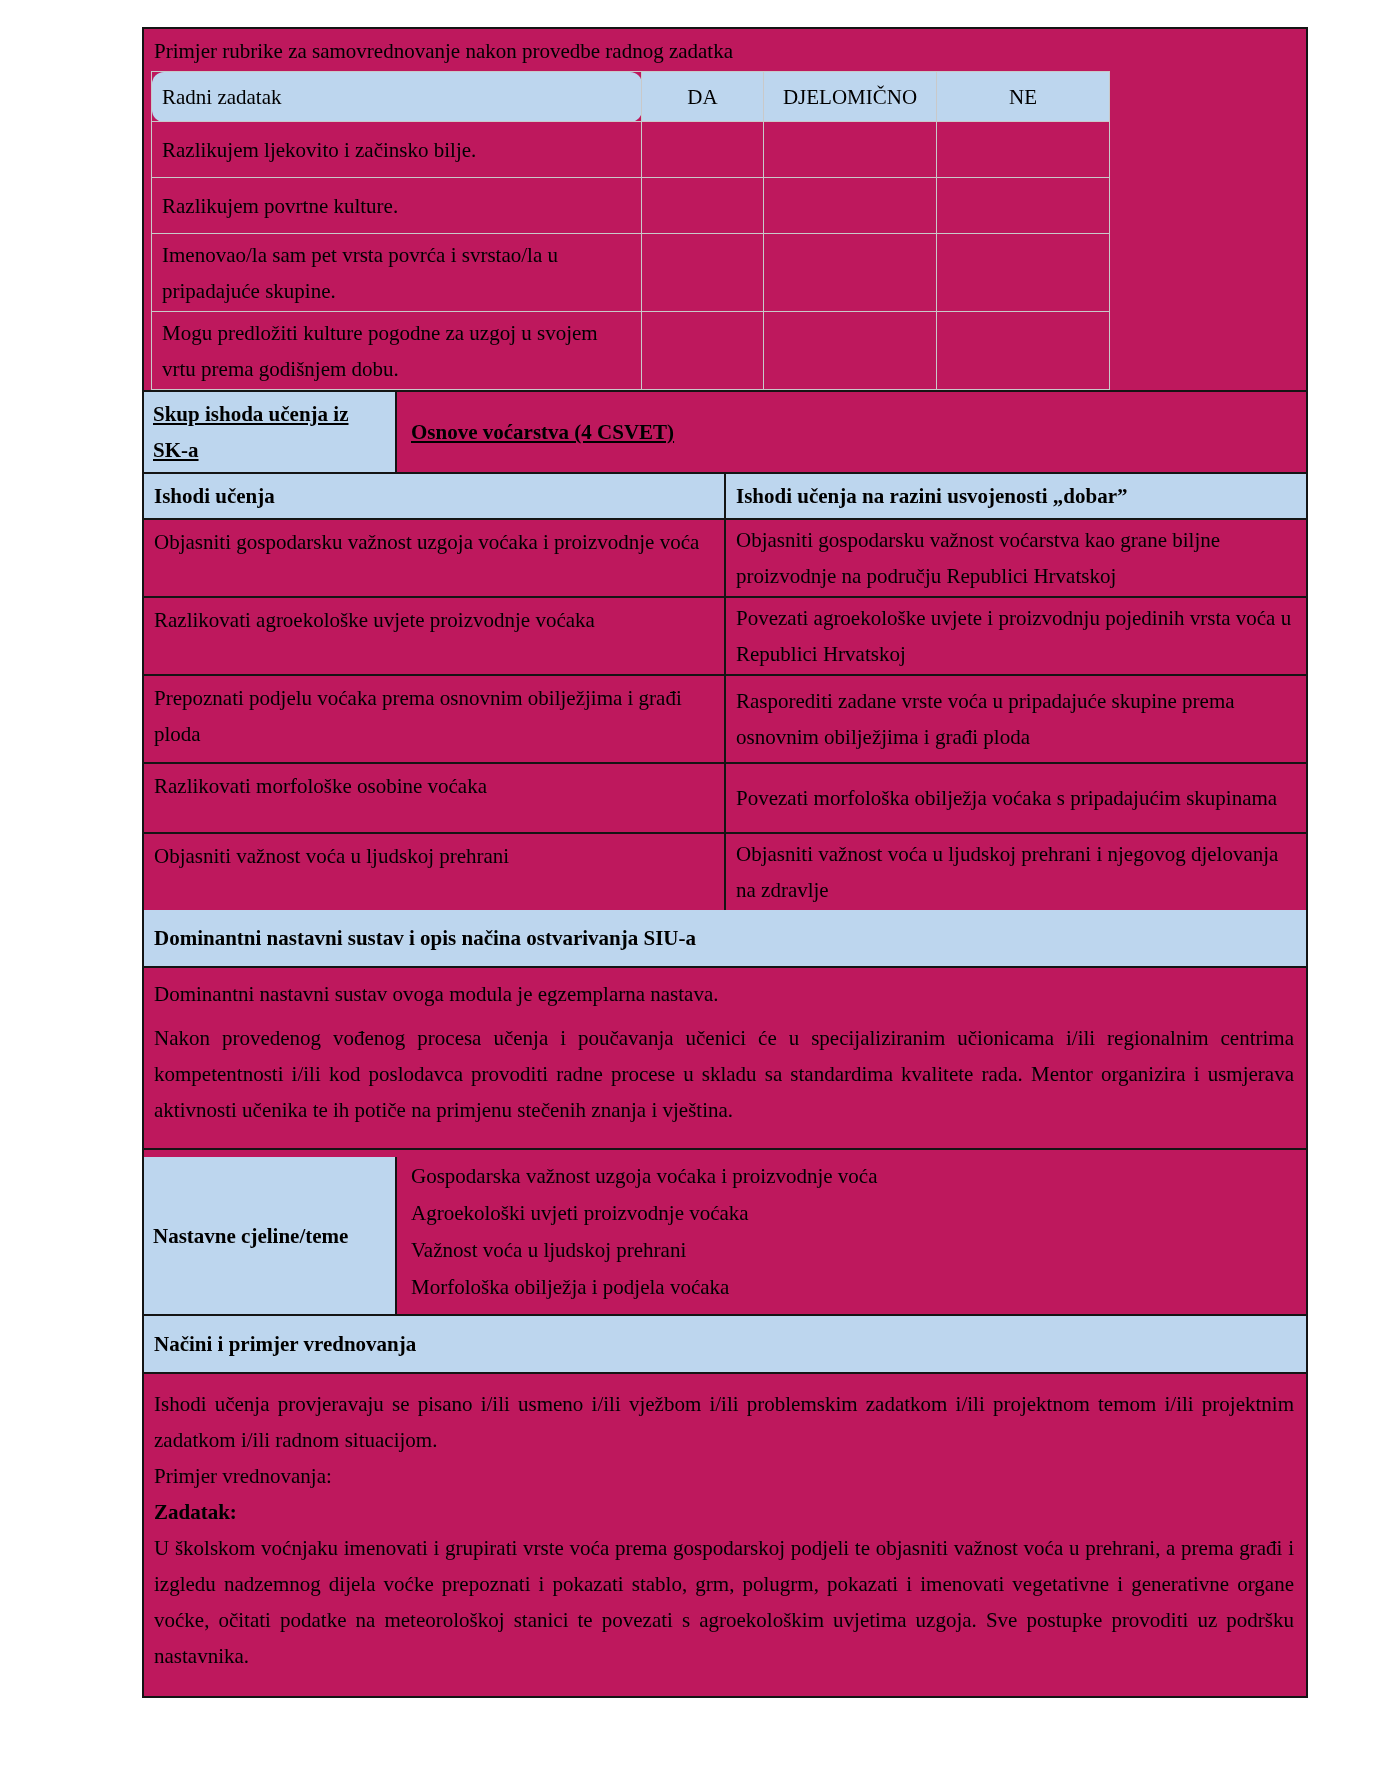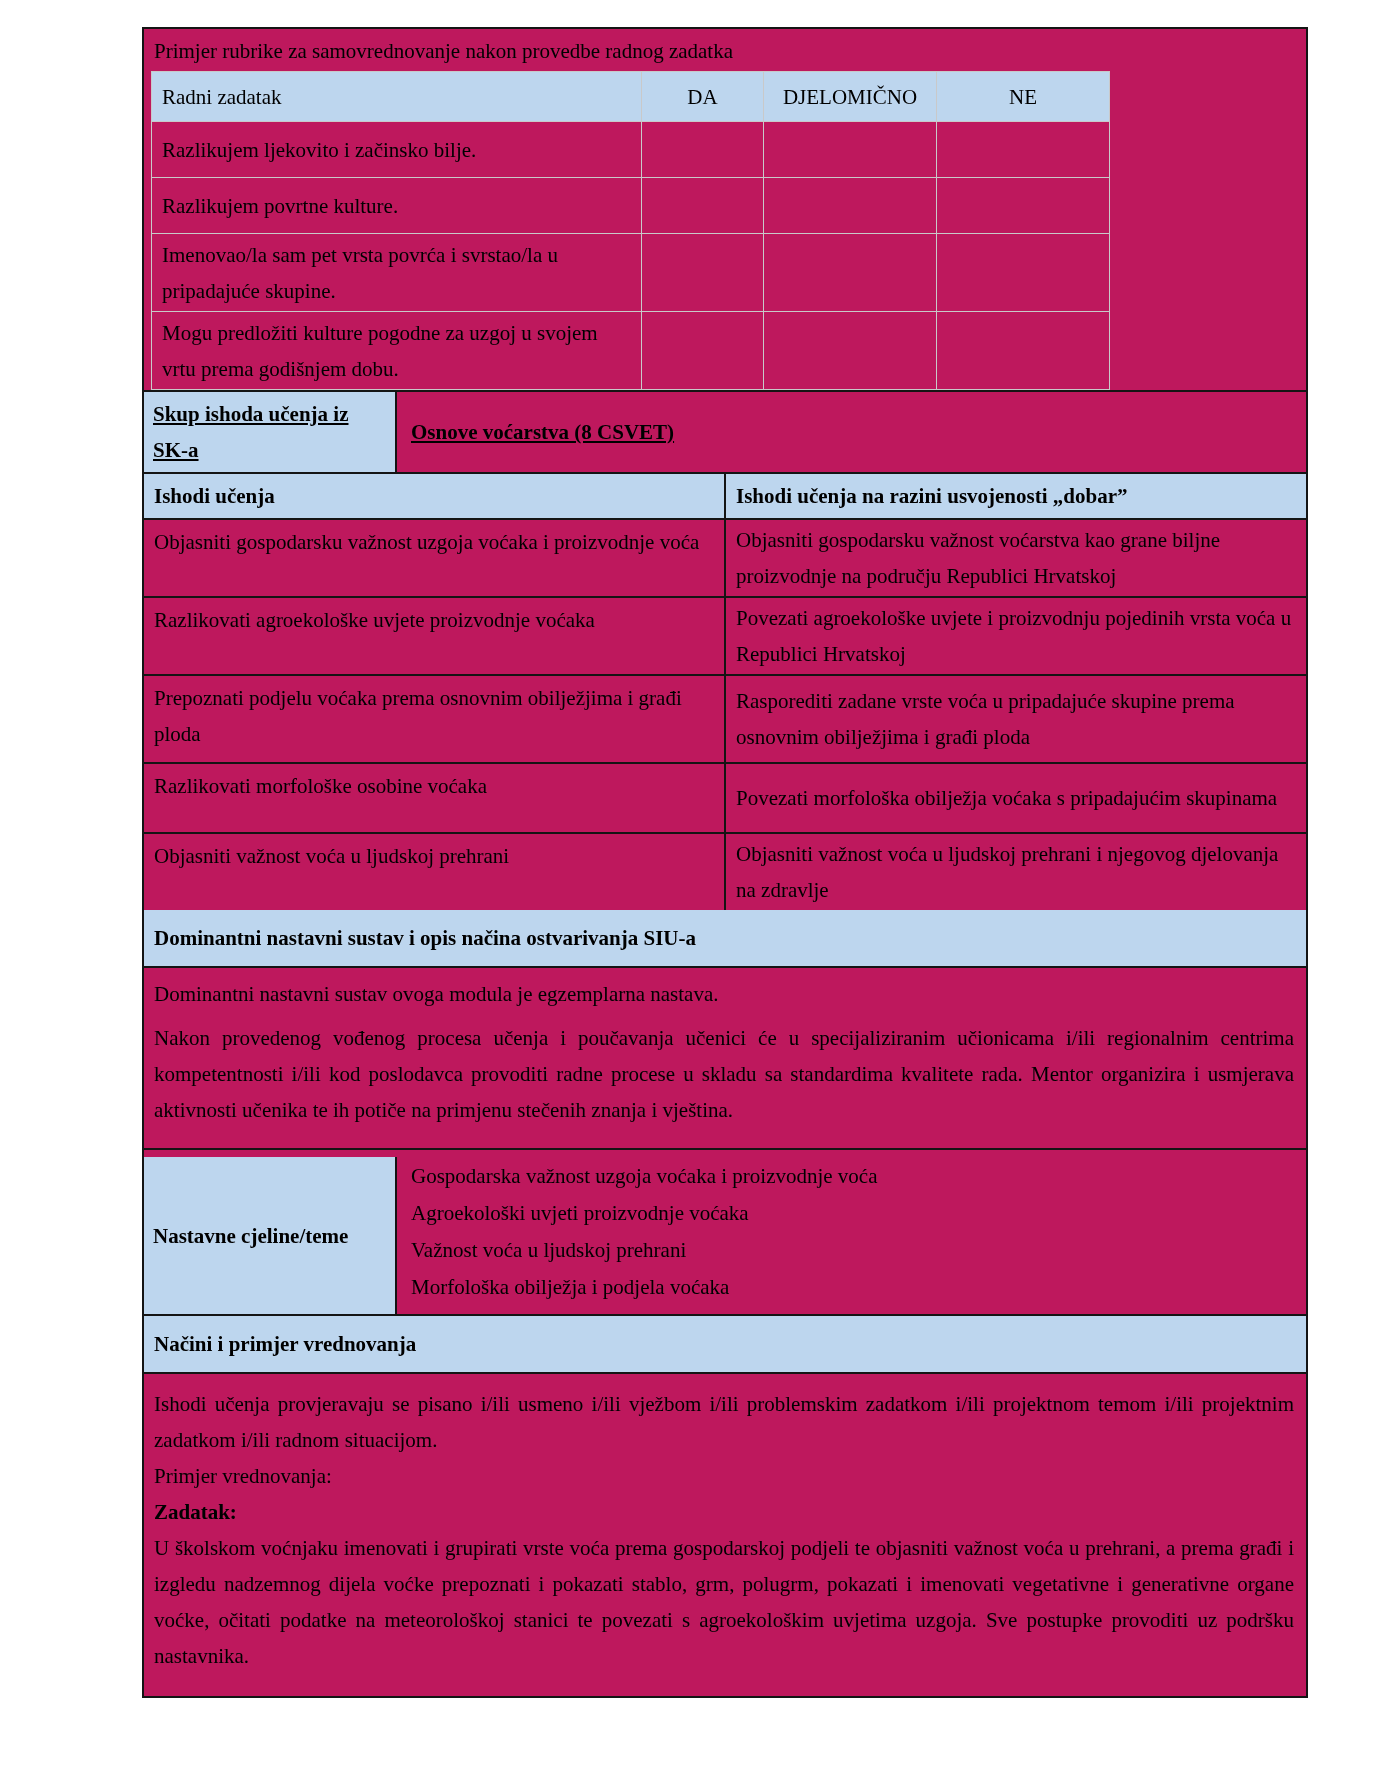--- a/index.html
+++ b/index.html
@@ -21,21 +21,21 @@
   
   table.rubric {
     border-collapse: collapse; table-layout: fixed;
     margin-left: 7px; width: 958px;
   }
   table.rubric th, table.rubric td {
     border: 1px solid #c9c9c9; padding: 2px 10px;
     font-weight: normal; vertical-align: middle;
   }
   table.rubric th { background: #bdd6ee; height: 50px; text-align: center; }
-  table.rubric th.first { text-align: left; }
+  table.rubric th.first { text-align: left; border-radius: 12px; }
   table.rubric col.c1 { width: 490px; }
   table.rubric col.c2 { width: 122px; }
   table.rubric col.c3 { width: 173px; }
   table.rubric col.c4 { width: 173px; }
   table.rubric tr.h1 td { height: 56px; }
   table.rubric tr.h2 td { height: 78px; }
 
   
   .skup-row { display: flex; border-top: 2px solid #141414; text-decoration: underline; }
   .skup-label {
@@ -139,21 +139,21 @@
         <td>Mogu predložiti kulture pogodne za uzgoj u svojem vrtu prema godišnjem dobu.</td>
         <td></td>
         <td></td>
         <td></td>
       </tr>
     </tbody>
   </table>
 
   <div class="skup-row">
     <div class="skup-label">Skup ishoda učenja iz SK-a</div>
-    <div class="skup-value">Osnove voćarstva (8 CSVET)</div>
+    <div class="skup-value">Osnove voćarstva (4 CSVET)</div>
   </div>
 
   <table class="outcomes">
     <thead>
       <tr>
         <th>Ishodi učenja</th>
         <th>Ishodi učenja na razini usvojenosti „dobar”</th>
       </tr>
     </thead>
     <tbody>

